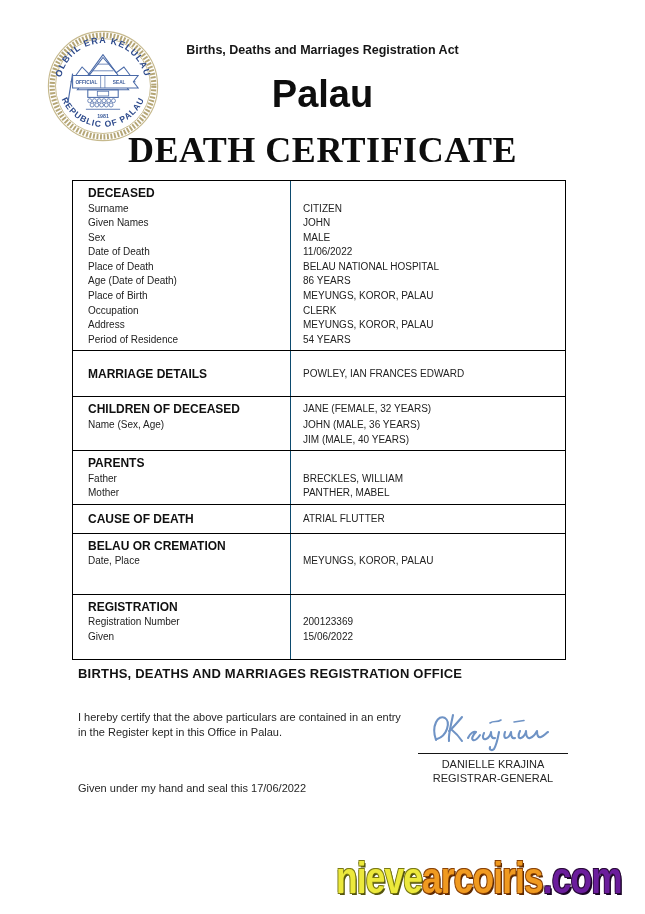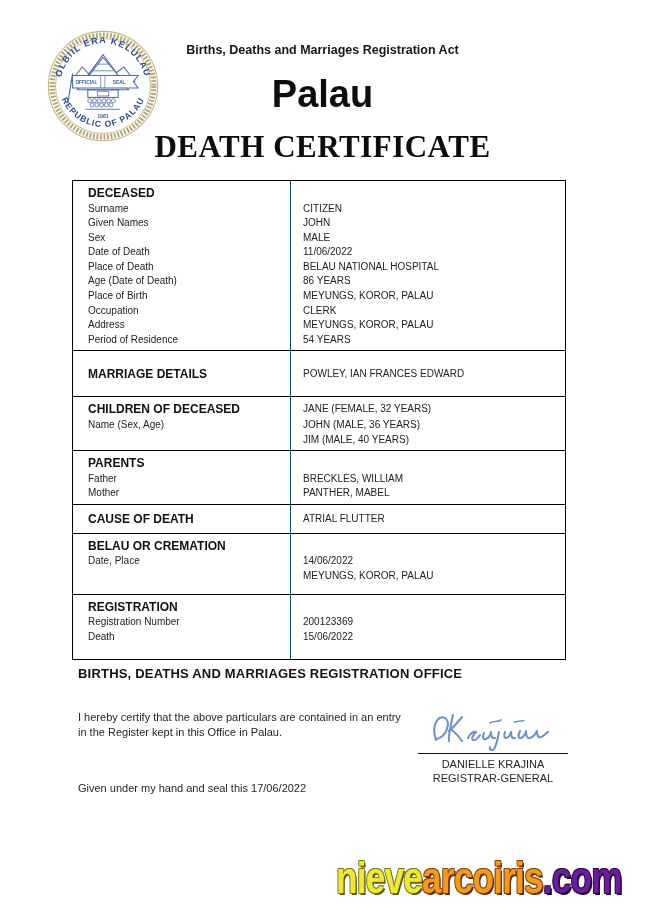--- a/index.html
+++ b/index.html
@@ -9,21 +9,21 @@
   }
 
   
   .seal { position:absolute; left:46px; top:29px; width:114px; height:114px; }
   .act-line { position:absolute; top:43px; left:0; right:0; text-align:center;
               font-weight:bold; font-size:12.5px; color:#161616; }
   .country { position:absolute; top:73px; left:0; right:0; text-align:center;
              font-weight:bold; font-size:38px; color:#0d0d0d; }
   .doc-title { position:absolute; top:129px; left:0; right:0; text-align:center;
                font-family:"Liberation Serif", serif; font-weight:bold;
-               font-size:31px; letter-spacing:0.5px; color:#0d0d0d; }
+               font-size:36px; letter-spacing:0.5px; color:#0d0d0d; }
 
   
   .cert-table { position:absolute; left:72px; top:180px; width:492px;
                 border:1px solid #000; background:#fff; }
   .section { display:flex; border-top:1px solid #000; }
   .section:first-child { border-top:none; }
   .col-l { width:218px; box-sizing:border-box; border-right:1px solid #0c4a6e;
            padding:4px 4px 3px 15px; display:flex; flex-direction:column; }
   .col-r { flex:1; padding:4px 4px 3px 12px; display:flex; flex-direction:column; }
   .ln { height:14.6px; line-height:14.6px; font-size:10px; white-space:nowrap; color:#222; }
@@ -184,29 +184,28 @@
         </div>
       </div>
       <div class="section">
         <div class="col-l">
           <div class="ln b">BELAU OR CREMATION</div>
           <div class="ln">Date, Place</div>
           <div class="ln"></div>
         </div>
         <div class="col-r">
           <div class="ln tall"></div>
-          <div class="ln">14/06/2022</div>
           <div class="ln">MEYUNGS, KOROR, PALAU</div>
         </div>
       </div>
       <div class="section">
         <div class="col-l">
           <div class="ln b">REGISTRATION</div>
           <div class="ln">Registration Number</div>
-          <div class="ln">Death</div>
+          <div class="ln">Given</div>
         </div>
         <div class="col-r">
           <div class="ln tall"></div>
           <div class="ln">200123369</div>
           <div class="ln">15/06/2022</div>
         </div>
       </div>
     </div>
 
   <div class="office-heading">BIRTHS, DEATHS AND MARRIAGES REGISTRATION OFFICE</div>

